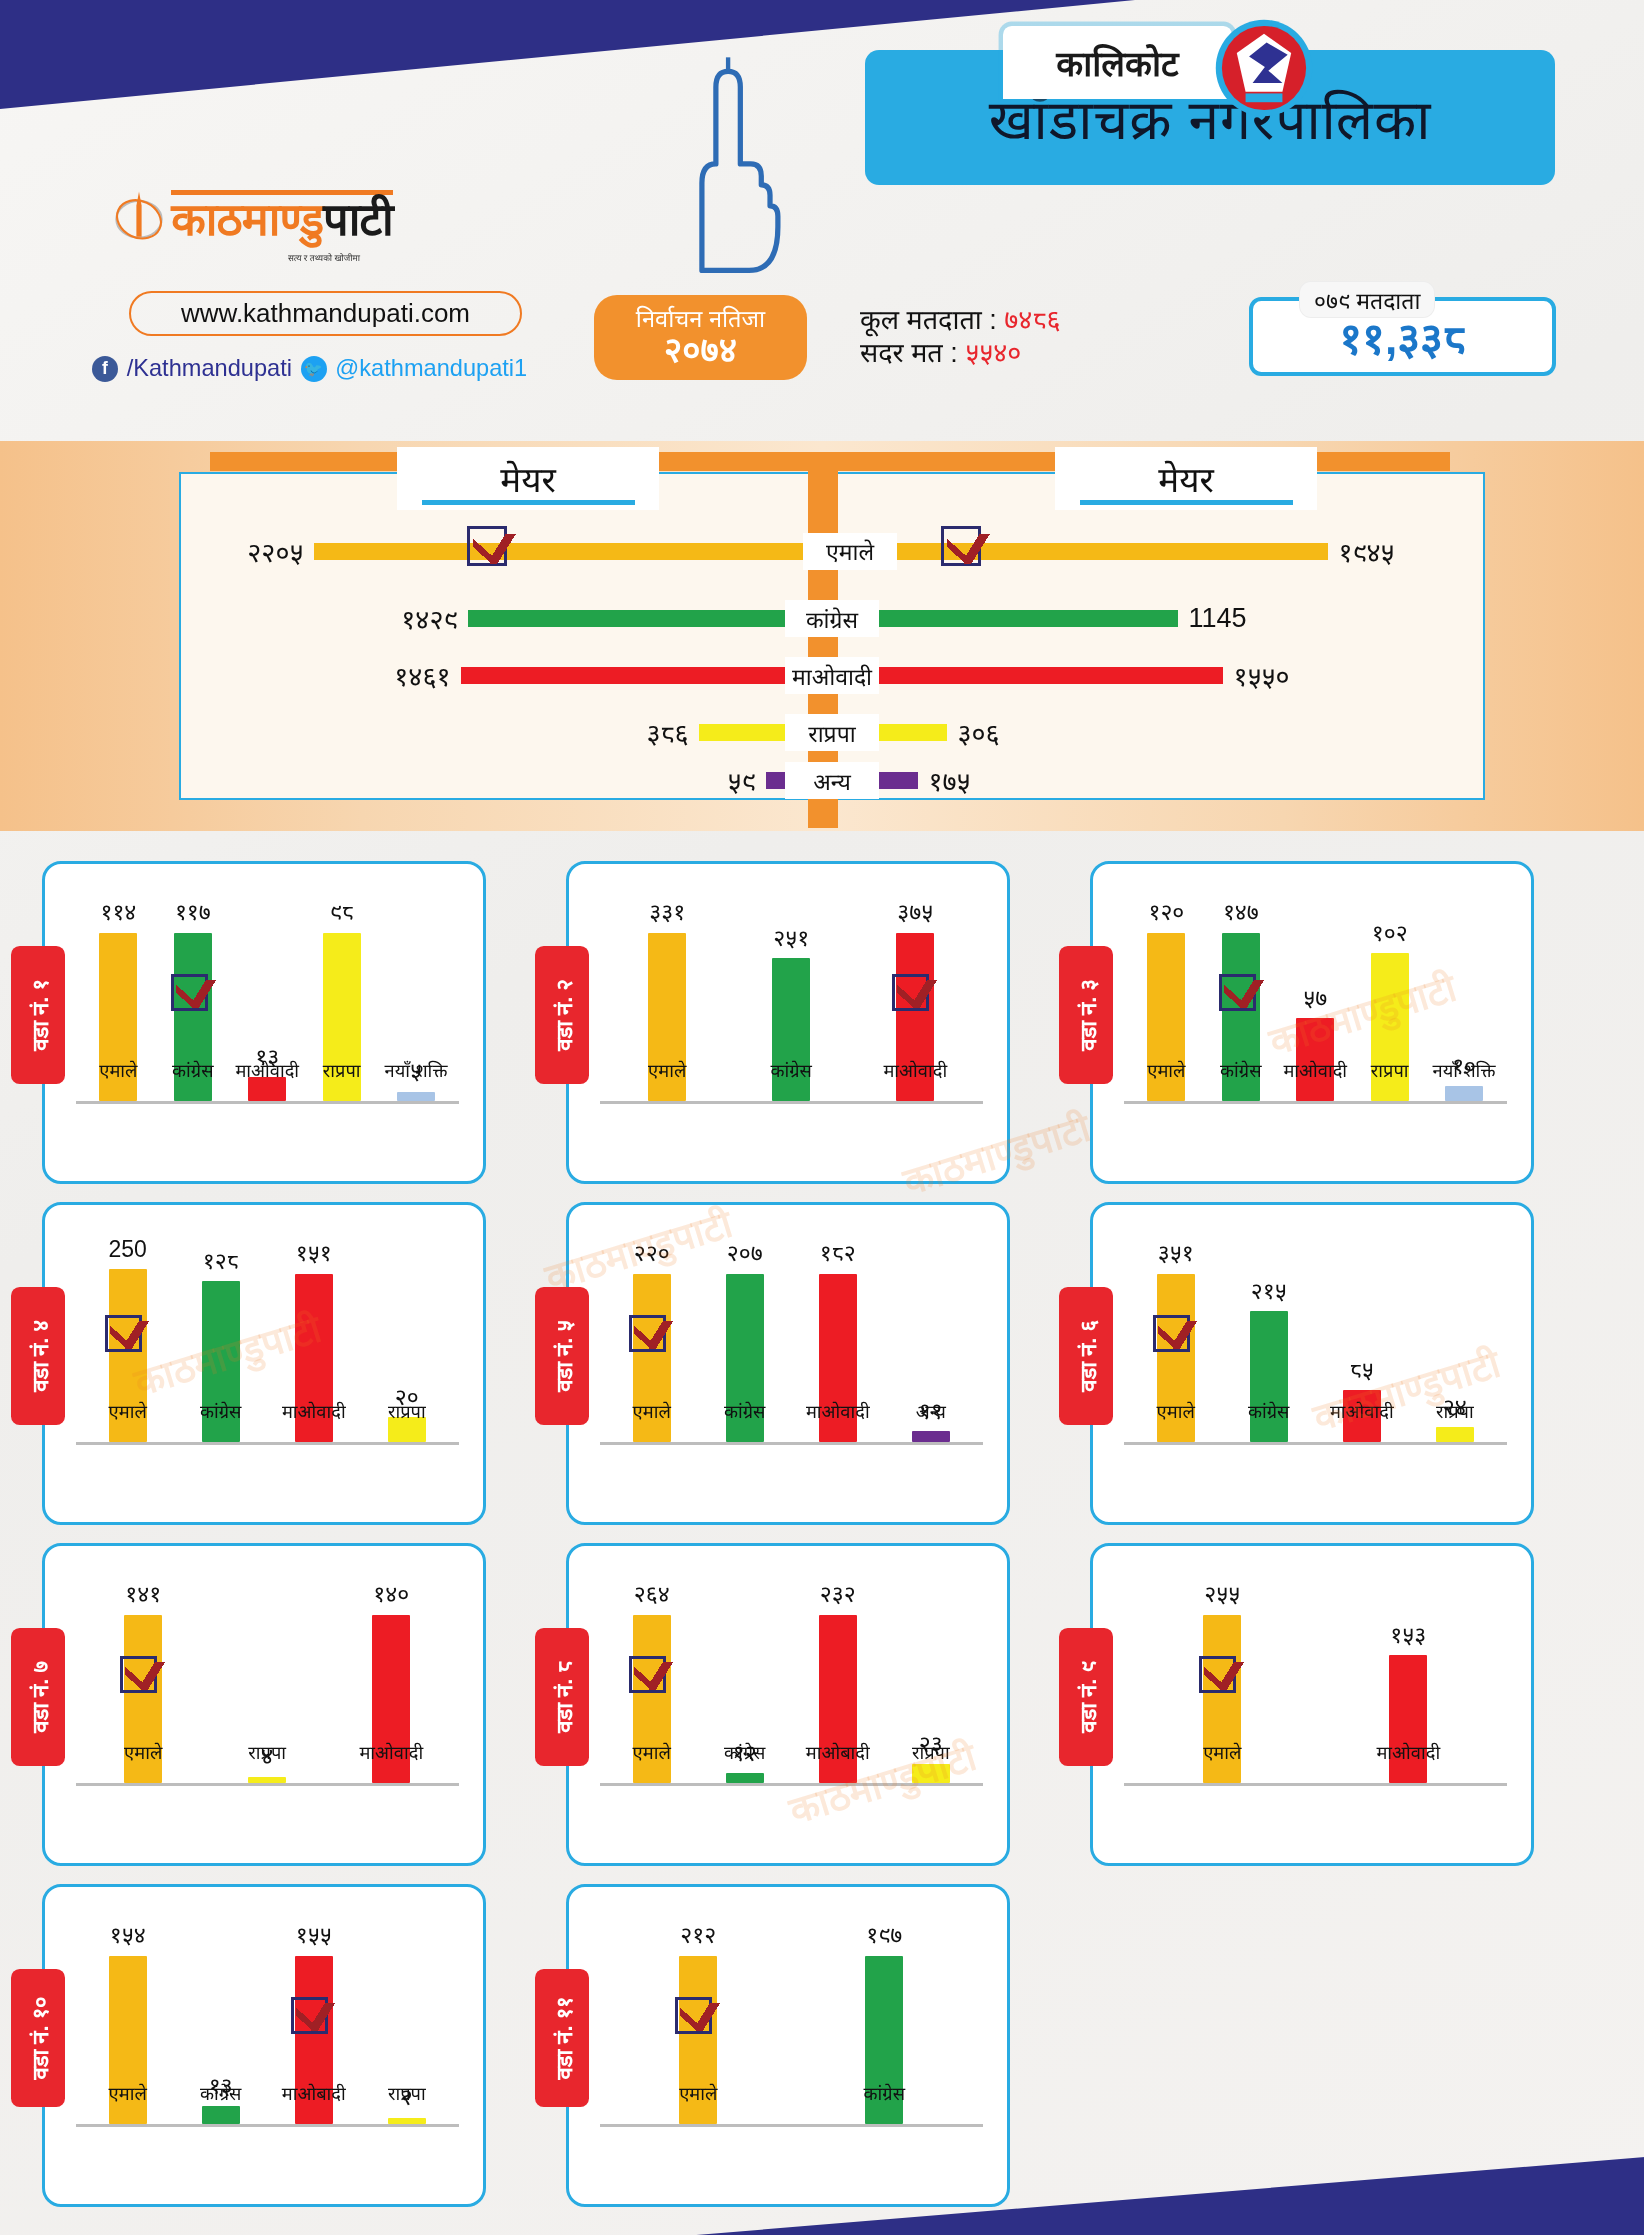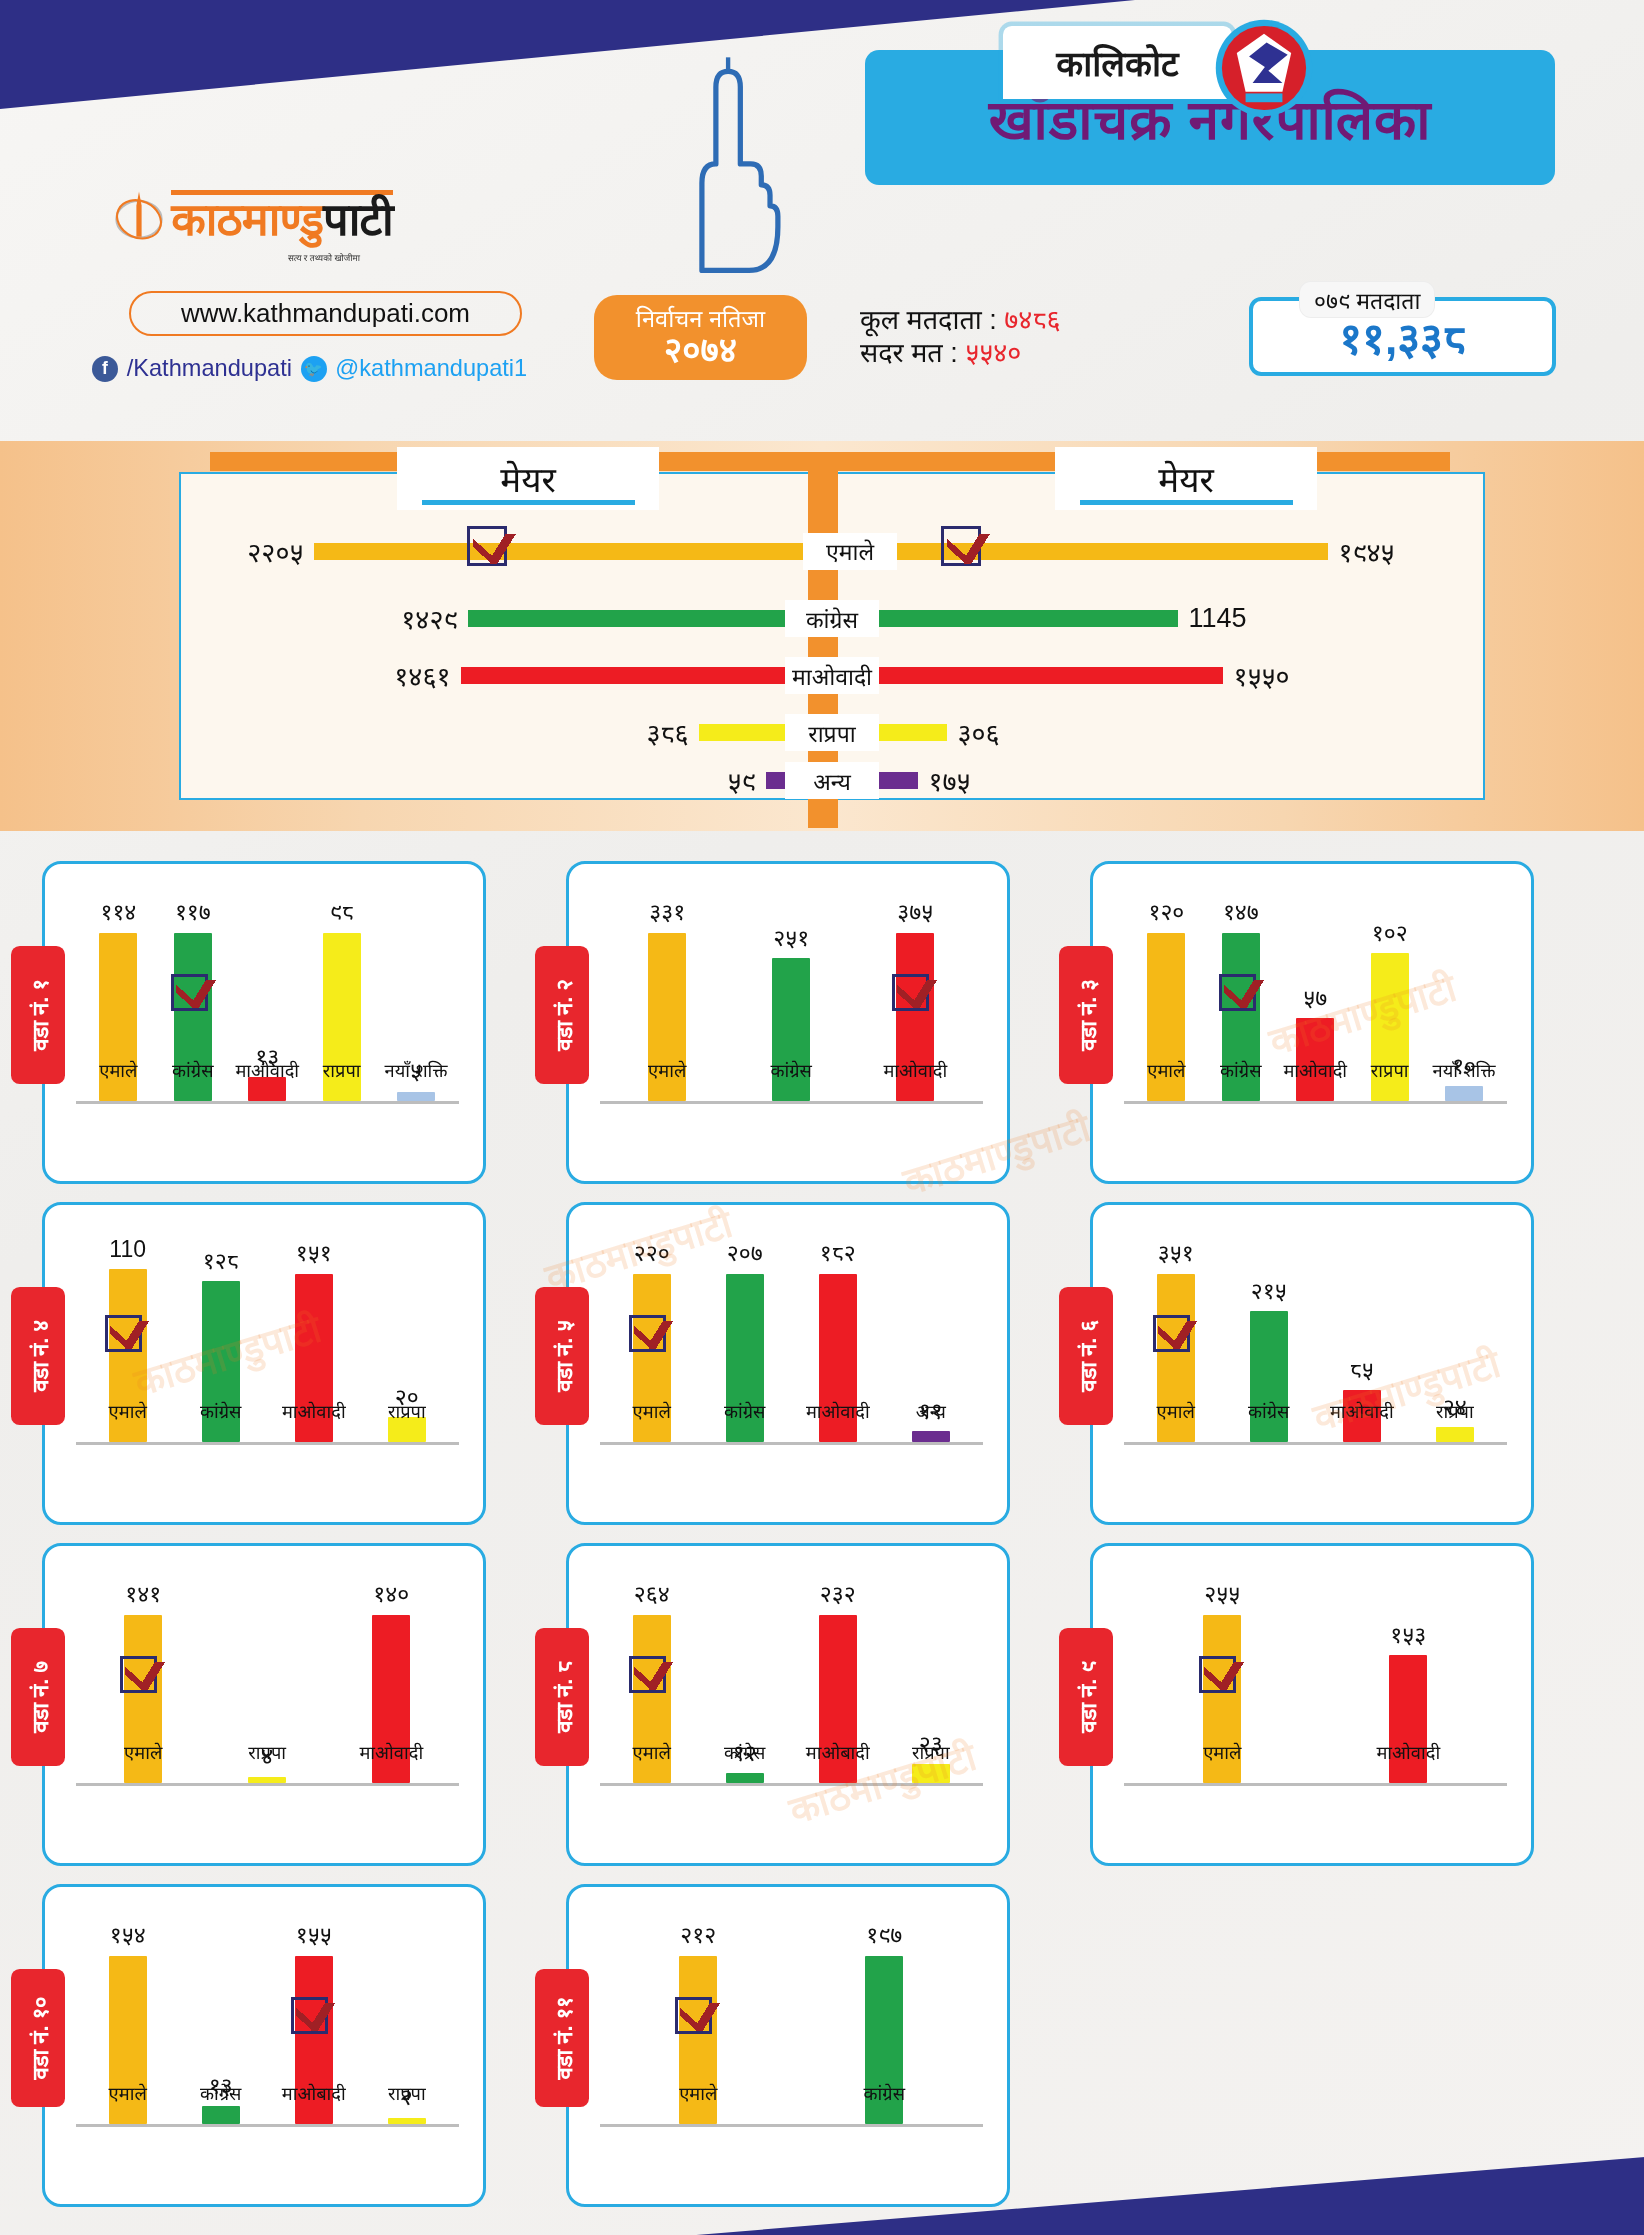--- a/index.html
+++ b/index.html
@@ -51,21 +51,21 @@
   .nirvachan { position:absolute; left:594px; top:295px; width:213px; height:85px;
      background:#f2912d; border-radius:23px; color:#fff; text-align:center;
      display:flex; flex-direction:column; justify-content:center; line-height:1.05; }
   .nirvachan .l1 { font-size:23.6px; }
   .nirvachan .l2 { font-size:35px; font-weight:bold; }
 
   
   .title-block { position:absolute; left:865px; top:50px; width:690px; height:135px;
      background:#29abe2; border-radius:14px; display:flex; align-items:center;
      justify-content:center; }
-  .title-block .tname { color:#701a75; font-size:55px; font-weight:bold; letter-spacing:0.9px;
+  .title-block .tname { color:#0f172a; font-size:55px; font-weight:normal; letter-spacing:0.9px;
      white-space:nowrap; }
   .district-tab { position:absolute; left:1003px; top:26px; width:229px; height:73px;
      background:#fff; border-radius:8.7px 8.7px 0 0; display:flex; align-items:center;
      justify-content:center; z-index:3; box-shadow:0 0 0 4.4px rgba(41,171,226,0.35); }
   .district-tab span { font-size:35px; color:#1a1a1a; font-weight:bold; }
   .emblem { position:absolute; left:1214px; top:17.5px; width:100px; height:100px; z-index:5; }
 
   .counts { position:absolute; left:860px; top:304px; font-size:27px; color:#111; line-height:1.22; }
   .counts .num { color:#e8262d; }
 
@@ -407,21 +407,21 @@
             <span>वडा नं. ३</span>
           </div>
         </div>
       </div>
       <div class="ward-row">
         <div class="ward-slot">
           <div class="ward-card">
             <div class="plot">
               <div class="bars">
                 <div class="bargroup">
-                  <span class="bval">110</span>
+                  <span class="bval">250</span>
                   <span class="bar" style="height:214px;background:#f5b916"></span>
                   <span class="blabel">एमाले</span>
                   <span class="tick-s" style="left: 15.7px; bottom: 90px;"></span>
                 </div>
                 <div class="bargroup">
                   <span class="bval">१२८</span>
                   <span class="bar" style="height:161px;background:#22a34a"></span>
                   <span class="blabel">कांग्रेस</span>
                 </div>
                 <div class="bargroup">

